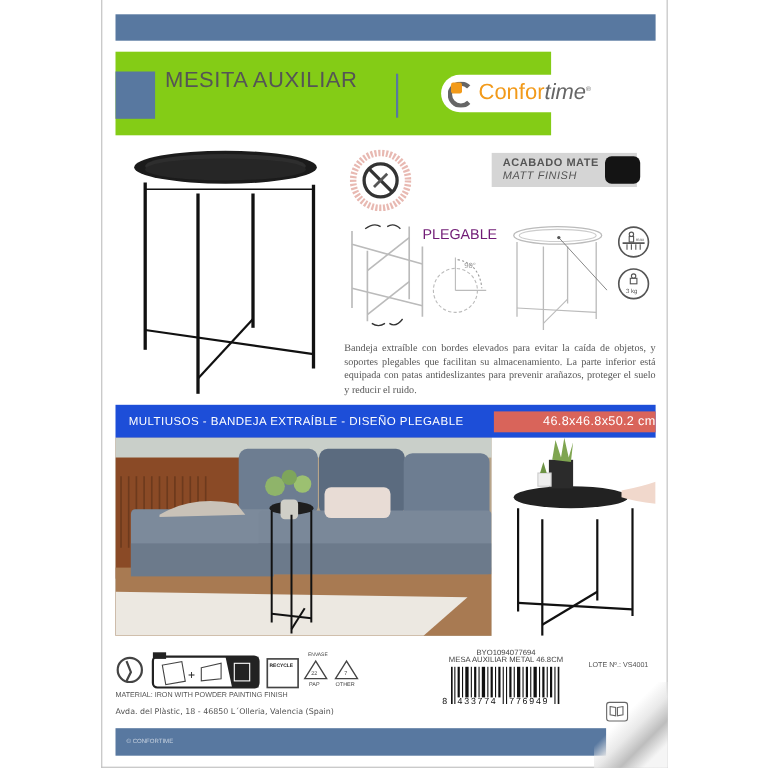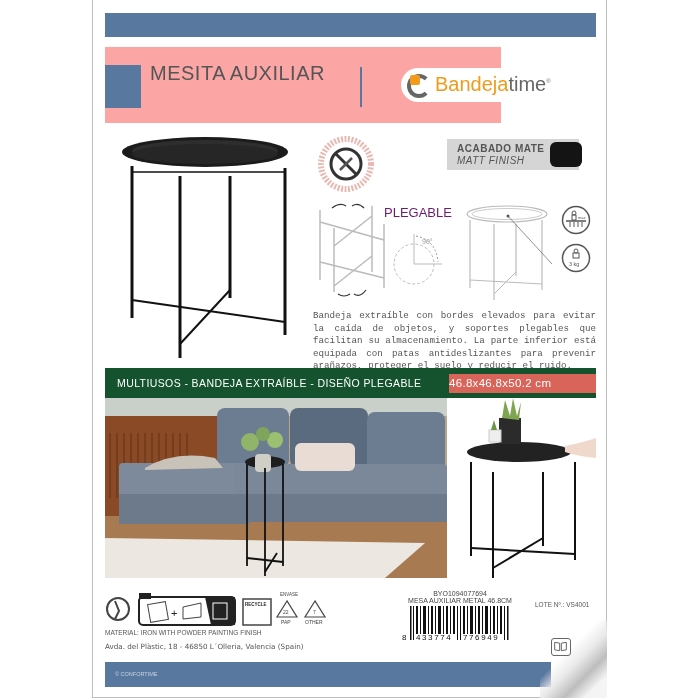--- a/index.html
+++ b/index.html
@@ -1,47 +1,47 @@
 <!DOCTYPE html>
 <html><head>
 <meta charset="utf-8">
 <style>
   html, body { margin:0; padding:0; }
   body { width:700px; height:700px; background:#ffffff; position:relative; overflow:hidden; font-family:"DejaVu Sans", sans-serif; }
   .card { position:absolute; left:92px; top:0; width:515px; height:698px; border-left:1px solid #bdbdbd; border-right:1px solid #bdbdbd; border-bottom:1px solid #bdbdbd; background:#fff; box-sizing:border-box; }
   .topbar { position:absolute; left:105px; top:13px; width:491px; height:24px; background:#5878a0; }
-  .header { position:absolute; left:105px; top:47px; width:396px; height:76px; background:#fca5a5; }
+  .header { position:absolute; left:105px; top:47px; width:396px; height:76px; background:#84cc16; }
   .header .blue-block { position:absolute; left:0; top:18px; width:36px; height:43px; background:#5878a0; }
   .header .t1 { position:absolute; left:45px; top:15px; font-size:20px; color:#555; letter-spacing:0.5px; white-space:nowrap; font-family:"Liberation Sans", sans-serif; }
   .header .t2 { position:absolute; left:45px; top:39px; font-size:20px; font-weight:bold; color:#555; letter-spacing:0.5px; white-space:nowrap; font-family:"Liberation Sans", sans-serif; }
   .header .vline { position:absolute; left:255px; top:20px; width:2px; height:40px; background:#5878a0; }
   .logo-pill { position:absolute; left:296px; top:21px; width:170px; height:34px; background:#fff; border-radius:17px; }
   .logo-pill .ring { position:absolute; left:6px; top:6px; width:16px; height:16px; border:4px solid #666; border-radius:50%; border-right-color:transparent; }
   .logo-pill .house { position:absolute; left:9px; top:7px; width:10px; height:10px; background:#f29a1a; border-radius:2px; }
   .logo-pill .brand { position:absolute; left:34px; top:5px; font-size:20px; color:#f29a1a; font-family:"Liberation Sans", sans-serif; white-space:nowrap; }
-  .logo-pill .brand b { font-weight:normal; color:#666; }
+  .logo-pill .brand b { font-weight:normal; color:#666;font-style:italic; }
 
   .main-table { position:absolute; left:110px; top:130px; width:195px; height:230px; }
   .no-tools { position:absolute; left:318px; top:136px; width:56px; height:56px; }
   .finish-box { position:absolute; left:447px; top:139px; width:132px; height:31px; background:#d5d5d5; }
   .finish-box .l1 { position:absolute; left:10px; top:4px; font-size:10px; font-weight:bold; color:#555; font-family:"Liberation Sans", sans-serif; letter-spacing:0.5px; }
   .finish-box .l2 { position:absolute; left:10px; top:16px; font-size:10px; font-style:italic; color:#555; font-family:"Liberation Sans", sans-serif; letter-spacing:0.5px; }
   .finish-box .swatch { position:absolute; left:103px; top:3px; width:32px; height:25px; background:#141414; border-radius:6px; }
   .plegable-lbl { position:absolute; left:384px; top:205px; font-size:13px; font-weight:normal; color:#701a75; font-family:"Liberation Sans", sans-serif; }
   .fold-diagram { position:absolute; left:312px; top:200px; width:80px; height:100px; }
   .angle-diagram { position:absolute; left:390px; top:228px; width:60px; height:60px; }
   .line-table { position:absolute; left:462px; top:204px; width:90px; height:96px; }
   .icon-max { position:absolute; left:561px; top:205px; width:30px; height:30px; }
   .icon-3kg { position:absolute; left:561px; top:243px; width:30px; height:30px; }
 
-  .desc { position:absolute; left:313px; top:310px; width:283px; font-size:9.2px; line-height:12.5px; color:#555; text-align:justify; font-family:Liberation Mono, monospace; }
-
-  .band { position:absolute; left:105px; top:368px; width:491px; height:30px; background:#14532d; }
+  .desc { position:absolute; left:313px; top:310px; width:283px; font-size:9.2px; line-height:12.5px; color:#555; text-align:justify; font-family:Liberation Serif, serif; }
+
+  .band { position:absolute; left:105px; top:368px; width:491px; height:30px; background:#1d4ed8; }
   .band .txt { position:absolute; left:12px; top:9px; font-size:10.5px; color:#fff; font-family:"Liberation Sans", sans-serif; letter-spacing:0.4px; white-space:nowrap; }
-  .band .dims { position:absolute; left:344px; top:6px; width:147px; height:19px; background:#d9645a; color:#fff; font-size:11.5px; text-align:left; line-height:19px; font-family:"Liberation Sans", sans-serif; letter-spacing:0.3px; }
+  .band .dims { position:absolute; left:344px; top:6px; width:147px; height:19px; background:#d9645a; color:#fff; font-size:11.5px; text-align:right; line-height:19px; font-family:"Liberation Sans", sans-serif; letter-spacing:0.3px; }
 
   .photo { position:absolute; left:105px; top:398px; width:342px; height:180px; overflow:hidden; background:#a89680; }
   .photo-side { position:absolute; left:447px; top:398px; width:149px; height:180px; background:#fff; }
 
   .recycle-row { position:absolute; left:105px; top:589px; width:240px; height:40px; }
   .material { position:absolute; left:105px; top:629px; font-size:6.5px; color:#555; font-family:"Liberation Sans", sans-serif; }
   .dist { position:absolute; left:105px; top:641px; font-size:7.2px; line-height:11px; color:#555; font-family:"DejaVu Sans", sans-serif; white-space:nowrap; }
 
   .barcode-area { position:absolute; left:395px; top:590px; width:130px; height:60px; text-align:center; }
   .bc-code { font-size:7px; color:#444; font-family:"Liberation Sans", sans-serif; }
@@ -61,21 +61,21 @@
 
 <div class="topbar"></div>
 
 <div class="header">
   <div class="blue-block"></div>
   <div class="t1">MESITA AUXILIAR</div>
   <div class="vline"></div>
   <div class="logo-pill">
     <div class="ring"></div>
     <div class="house"></div>
-    <div class="brand"><span>Bandeja</span><b>time</b><sup style="font-size:6px;color:#666">®</sup></div>
+    <div class="brand"><span>Confor</span><b>time</b><sup style="font-size:6px;color:#666">®</sup></div>
   </div>
 </div>
 
 <svg class="main-table" viewBox="0 0 195 230">
   <ellipse cx="95" cy="22" rx="83" ry="15" fill="#1b1b1b"></ellipse>
   <ellipse cx="95" cy="21" rx="73" ry="11" fill="#2e2e2e"></ellipse>
   <ellipse cx="95" cy="24" rx="73" ry="10" fill="#262626"></ellipse>
   <line x1="22" y1="36" x2="22" y2="188" stroke="#111" stroke-width="3"></line>
   <line x1="70" y1="46" x2="70" y2="228" stroke="#111" stroke-width="3"></line>
   <line x1="120" y1="46" x2="120" y2="168" stroke="#111" stroke-width="3"></line>

